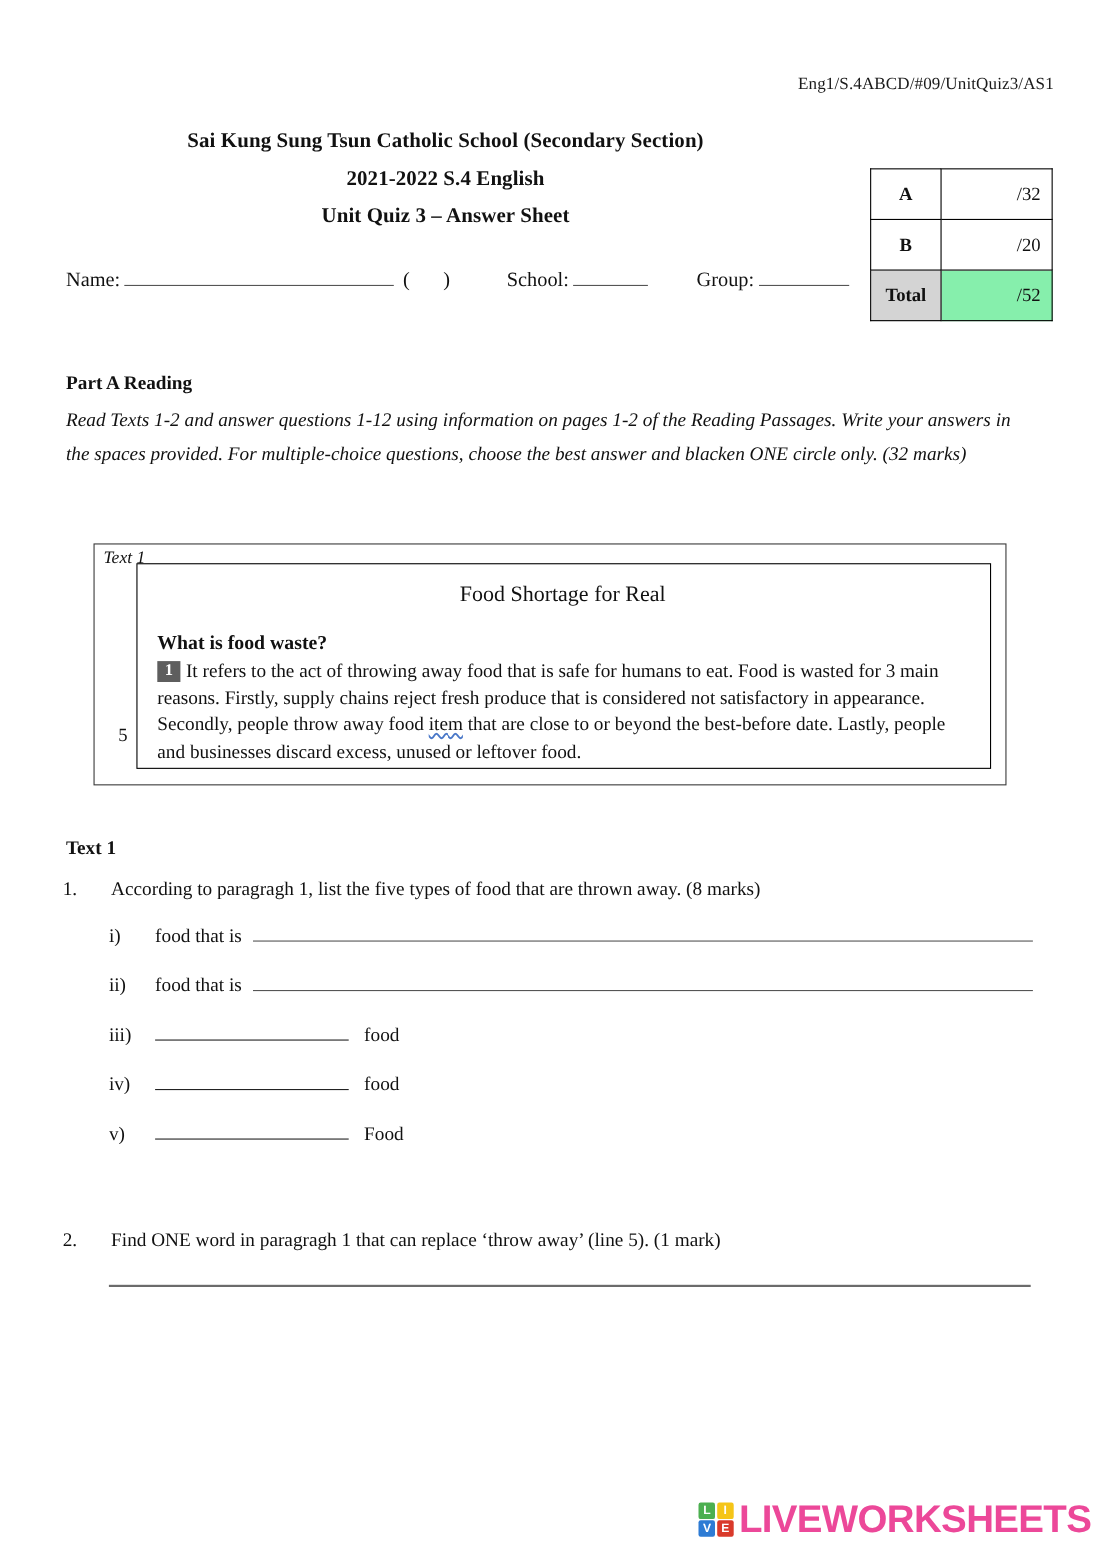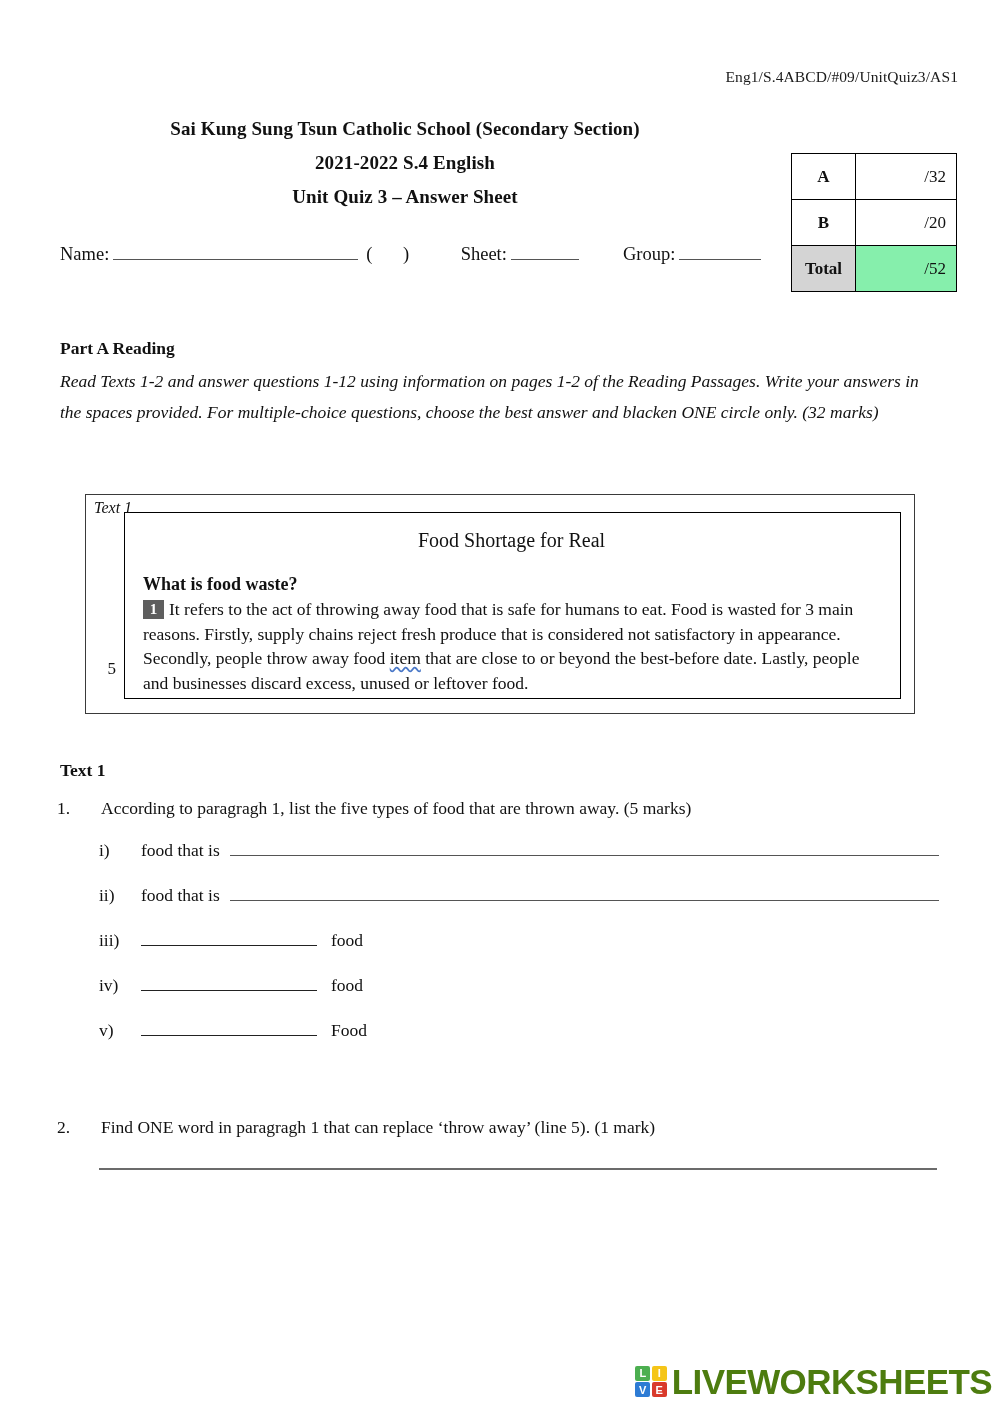--- a/index.html
+++ b/index.html
@@ -315,21 +315,21 @@
       <td class="marks-value" style="background: #86efac;">/52</td>
     </tr>
   </tbody>
     </table>
 
   <div class="name-row">
     <span class="lbl">Name:</span>
     <span class="blank blank-name"></span>
     <span class="paren"><span>(</span><span class="gap"></span><span>)</span></span>
     <span class="sp-class"></span>
-    <span class="lbl">Sheet:</span>
+    <span class="lbl">School:</span>
     <span class="blank blank-class"></span>
     <span class="lbl">Group:</span>
     <span class="blank blank-group"></span>
   </div>
 
   <div class="part-heading">Part A Reading</div>
   <div class="part-instructions">Read Texts 1-2 and answer questions 1-12 using information on pages 1-2 of the Reading Passages. Write your answers in the spaces provided. For multiple-choice questions, choose the best answer and blacken ONE circle only. (32 marks)</div>
 
   <div class="passage-outer">
     <div class="passage-label">Text 1</div>
@@ -337,21 +337,21 @@
     <div class="passage-inner">
       <div class="passage-title">Food Shortage for Real</div>
       <div class="passage-sub">What is food waste?</div>
       <div class="passage-body"><span class="para-marker">1</span><span>It refers to the act of throwing away food that is safe for humans to eat. Food is wasted for 3 main reasons. Firstly, supply chains reject fresh produce that is considered not satisfactory in appearance. Secondly, people throw away food </span><span class="squiggle">item</span><span> that are close to or beyond the best-before date. Lastly, people and businesses discard excess, unused or leftover food.</span></div>
     </div>
   </div>
 
   <div class="text-label">Text 1</div>
 
   <div class="q1">
-    <span class="q-num">1.</span><span>According to paragragh 1, list the five types of food that are thrown away. (5 marks)</span>
+    <span class="q-num">1.</span><span>According to paragragh 1, list the five types of food that are thrown away. (8 marks)</span>
   </div>
 
   <div class="sub-list">
     <div class="sub-item">
       <span class="sub-roman">i)</span>
       <span class="sub-pretext">food that is</span>
       <span class="sub-line-long"></span>
     </div>
     <div class="sub-item">
       <span class="sub-roman">ii)</span>
@@ -380,16 +380,16 @@
   </div>
   <div class="q2-line"></div>
 
   <div class="lw-logo">
     <div class="lw-tiles">
       <div class="lw-tile" style="background: rgb(76, 175, 80);">L</div>
       <div class="lw-tile" style="background: rgb(245, 197, 24);">I</div>
       <div class="lw-tile" style="background: rgb(45, 123, 212);">V</div>
       <div class="lw-tile" style="background: rgb(217, 58, 43);">E</div>
     </div>
-    <div class="lw-wordmark" style="color: #4d7c0f;">LIVEWORKSHEETS</div>
+    <div class="lw-wordmark" style="color: #ec4899;">LIVEWORKSHEETS</div>
   </div>
 
 </div>
 
 </body></html>

